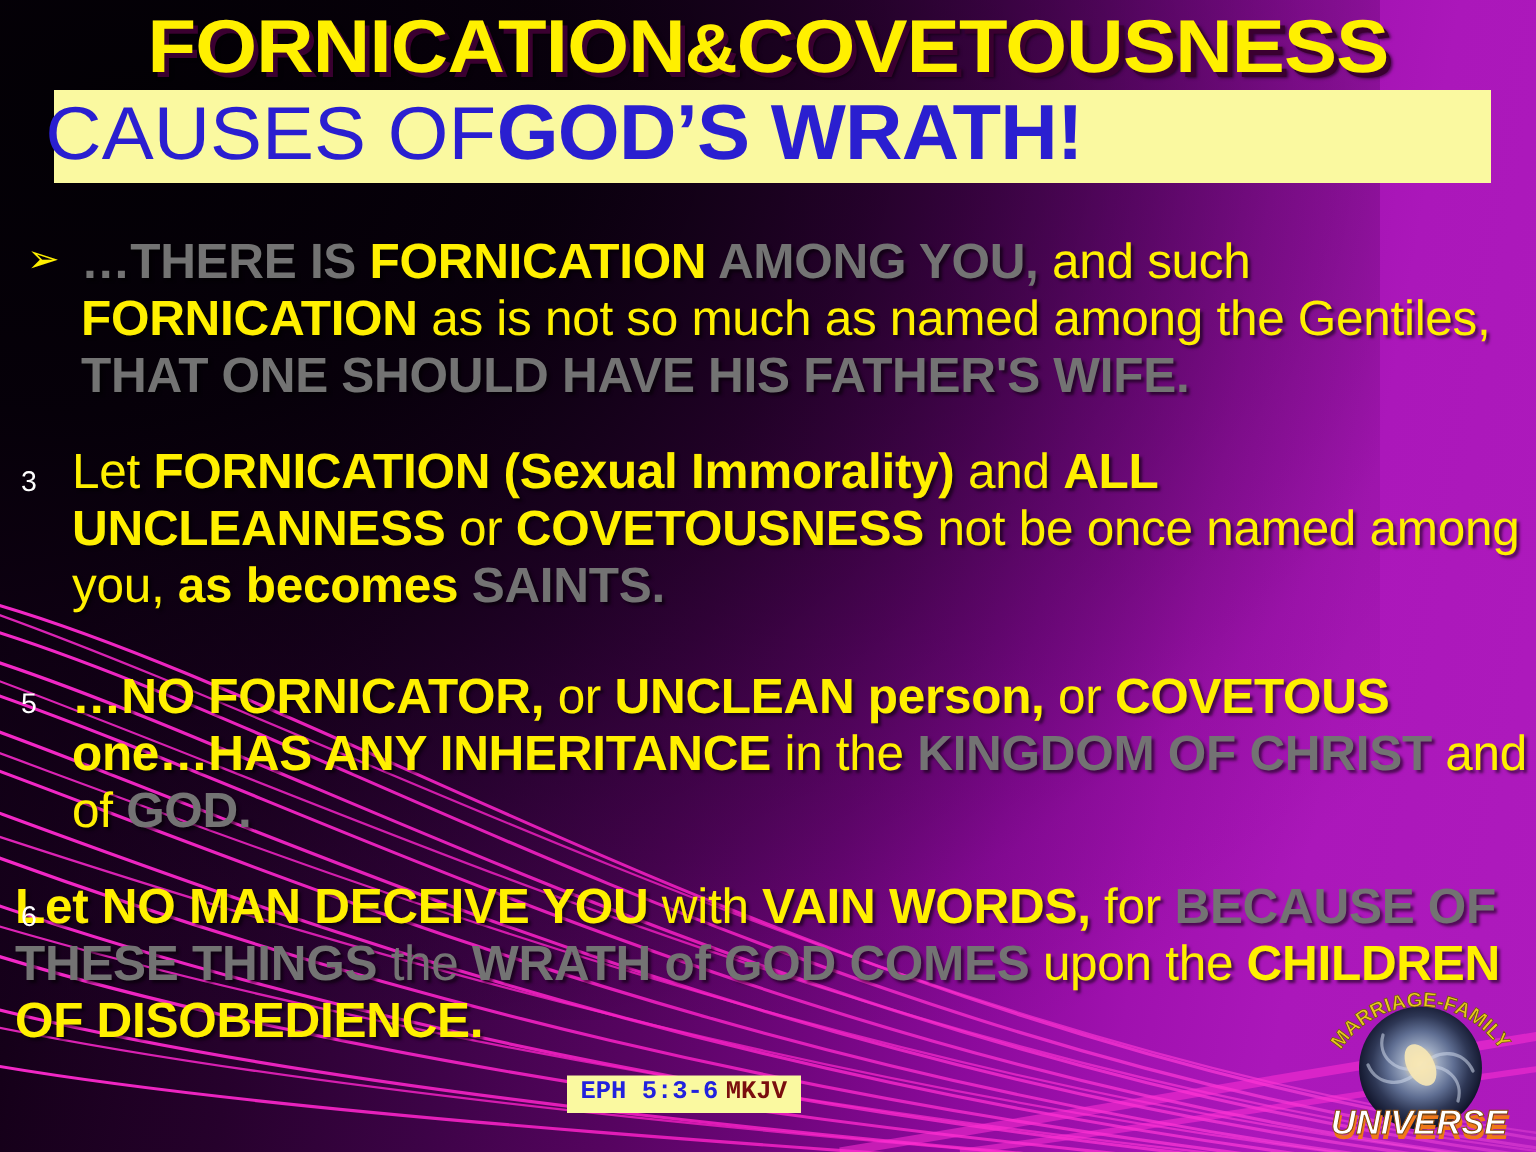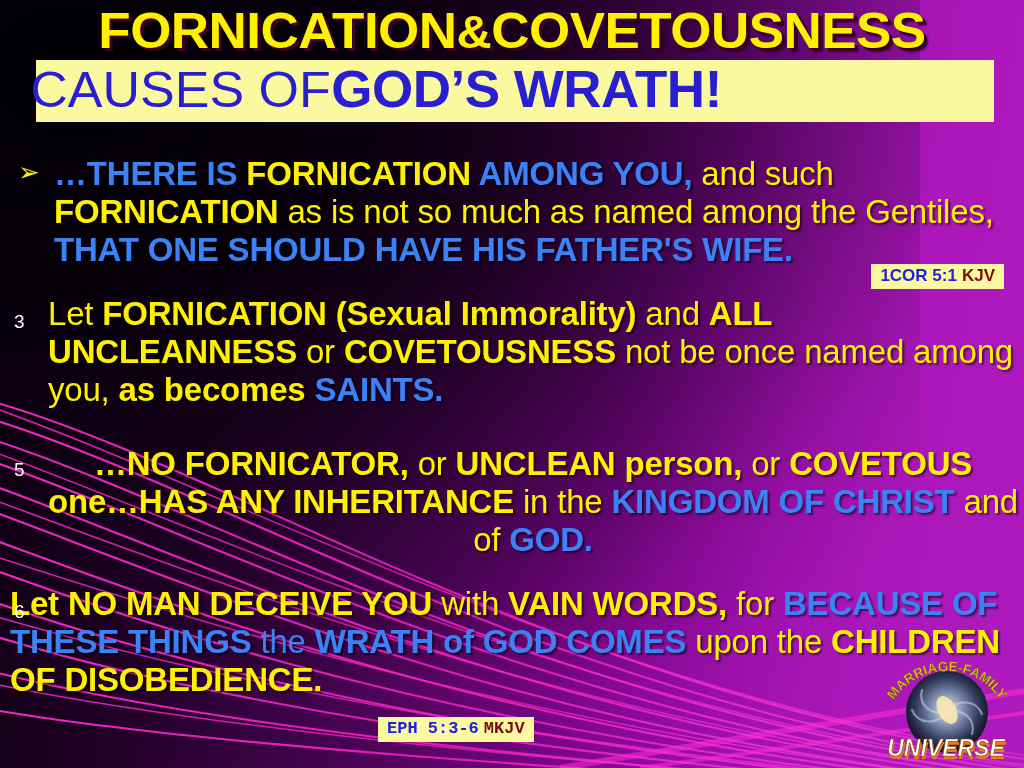--- a/index.html
+++ b/index.html
@@ -139,36 +139,36 @@
   }
   .vtext {
     font-family: "Liberation Sans Narrow", "Liberation Sans", sans-serif;
     font-size: 33px;
     line-height: 38px;
     font-weight: bold;
     letter-spacing: -0.2px;
     text-shadow: 2px 2px 2px rgba(0,0,0,0.55);
   }
   .y  { color: #FFF000; }
-  .w  { color: #3b82f6; }
+  .w  { color: #737373; }
   .reg { font-weight: normal; }
   .u  { text-decoration-thickness: 3px; text-underline-offset: 2px; }
 
   
   #v1 { left: 18px;  top: 155px; width: 1000px; }
   #v1 .bullet { left: 0px;  top: 4px; }
   #v1 .vbody  { margin-left: 36px; }
 
   #v3 { left: 10px;  top: 295px; width: 1008px; }
   #v3 .vnum  { left: 4px;  top: 16px; }
   #v3 .vbody { margin-left: 38px; }
 
   #v5 { left: 10px;  top: 445px; width: 1008px; }
   #v5 .vnum  { left: 4px;  top: 14px; }
-  #v5 .vbody { margin-left: 38px; text-align: center; }
+  #v5 .vbody { margin-left: 38px; }
 
   #v6 { left: 10px;  top: 585px; width: 1008px; }
   #v6 .vnum  { left: 4px;  top: 16px; }
   #v6 .vbody { }
 
   
   .cite {
     position: absolute;
     background: #FAF9A0;
     font-family: "Liberation Sans", sans-serif;
@@ -246,21 +246,20 @@
 
     <div class="title-box"></div>
     <div class="title-line2"><span class="t2-causes">CAUSES OF</span><span class="t2-wrath">GOD’S WRATH!</span></div>
   </div>
 
   <div class="verse" id="v1">
     <span class="bullet">➢</span>
     <div class="vbody vtext"><span class="w">…THERE IS </span><span class="y">FORNICATION </span><span class="w">AMONG YOU, </span><span class="y reg">and such </span><span class="y">FORNICATION </span><span class="y reg">as is not so much as named among the Gentiles, </span><span class="w">THAT ONE SHOULD HAVE HIS FATHER'S WIFE.</span></div>
   </div>
 
-  <div class="cite" id="cite1"><span class="ref">1COR 5:1</span><span class="ver">KJV</span></div>
 
   <div class="verse" id="v3">
     <span class="vnum">3</span>
     <div class="vbody vtext"><span class="y reg">Let </span><span class="y">FORNICATION </span><span class="y u">(Sexual Immorality)</span><span class="y reg"> and </span><span class="y">ALL UNCLEANNESS </span><span class="y reg">or </span><span class="y">COVETOUSNESS </span><span class="y reg">not be once named among you, </span><span class="y">as becomes </span><span class="w">SAINTS.</span></div>
   </div>
 
   <div class="verse" id="v5">
     <span class="vnum">5</span>
     <div class="vbody vtext"><span class="y">…NO FORNICATOR, </span><span class="y reg">or </span><span class="y">UNCLEAN person, </span><span class="y reg">or </span><span class="y">COVETOUS one…HAS ANY INHERITANCE </span><span class="y reg">in the </span><span class="w">KINGDOM OF CHRIST </span><span class="y reg">and of </span><span class="w">GOD.</span></div>
   </div>

